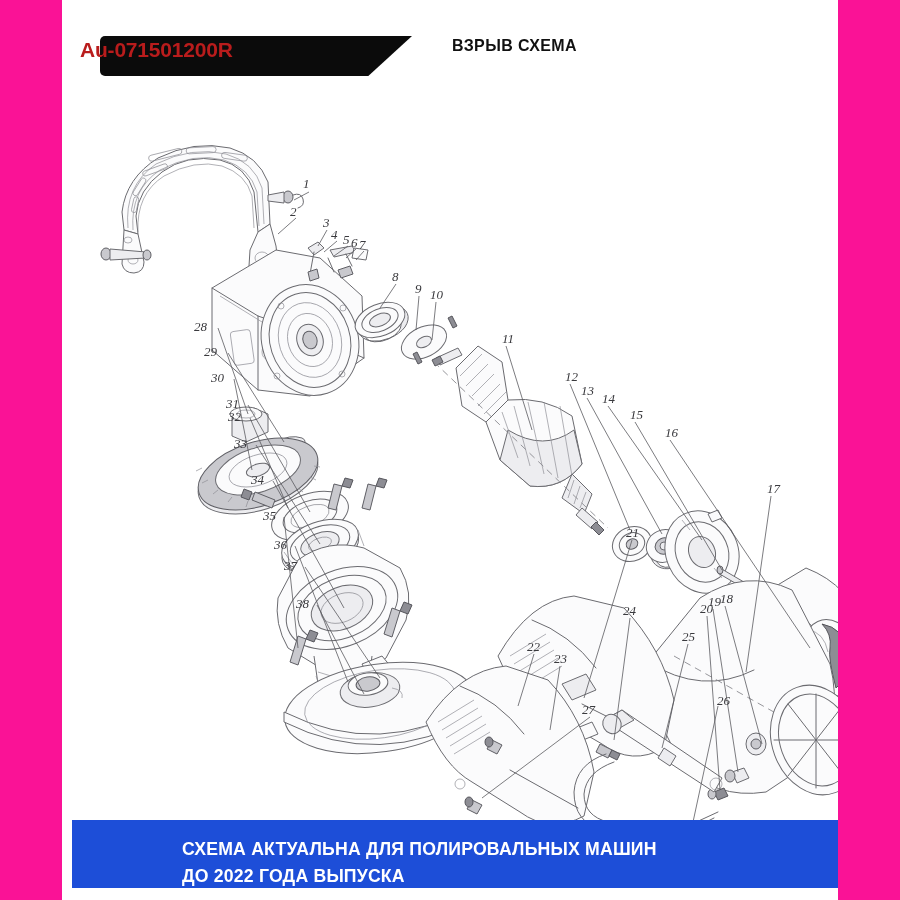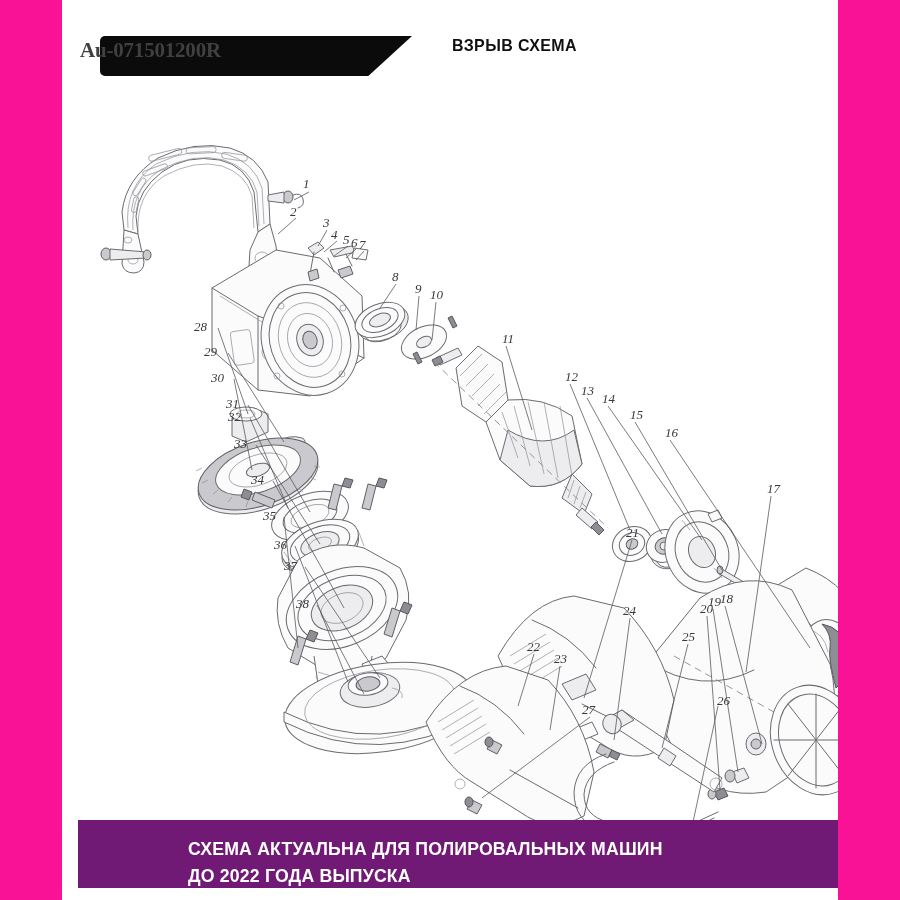--- a/index.html
+++ b/index.html
@@ -33,26 +33,26 @@
     position:absolute;left:38px;top:36px;
     width:312px;height:40px;
     background:#0b0b0b;
     border-radius:5px 0 0 5px;
     
     clip-path:polygon(0 0, 100% 0, 86% 100%, 0 100%);
   }
   .sku-banner-text{
     position:absolute;left:18px;top:50%;
     transform:translateY(-50%);
-    color:#404040;
+    color:#b91c1c;
     font-size:21px;
     font-weight:bold;
     letter-spacing:-0.2px;
     white-space:nowrap;
-    font-family:Liberation Serif, serif;
+    font-family:Liberation Sans, sans-serif;
   }
   .doc-title{
     position:absolute;left:390px;top:36px;
     font-size:17px;
     font-weight:bold;
     color:#111111;
     letter-spacing:0.4px;
     white-space:nowrap;
     transform:scaleX(0.94);
     transform-origin:left center;
@@ -62,22 +62,22 @@
   .diagram-wrap{
     position:absolute;left:62px;top:100px;
     width:776px;height:720px;
     background:#ffffff;
     overflow:hidden;
   }
   .diagram-svg{display:block;width:776px;height:720px;}
 
   
   .footer{
-    position:absolute;left:78px;right:62px;top:820px;height:68px;
-    background:#701a75;
+    position:absolute;left:72px;right:62px;top:820px;height:68px;
+    background:#1d4ed8;
   }
   .footer-inner{
     position:absolute;left:110px;top:15px;right:20px;
   }
   .footer-line{
     color:#ffffff;
     font-size:19px;
     font-weight:bold;
     line-height:27px;
     letter-spacing:0.2px;

